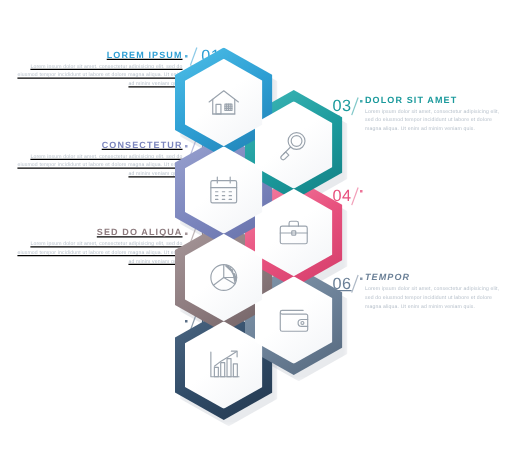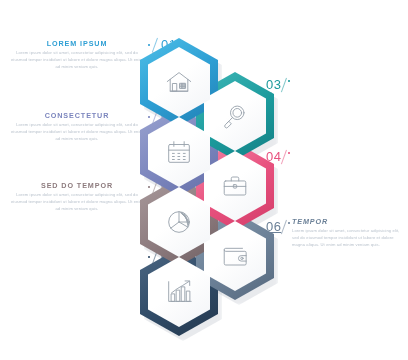--- a/index.html
+++ b/index.html
@@ -14,21 +14,21 @@
   
   .entry { position: absolute; width: 138px; }
   .entry .title {
     font-size: 7.2px; font-weight: 700; letter-spacing: 0.9px;
     white-space: nowrap; line-height: 1;
   }
   .entry .body {
     font-size: 4.1px; line-height: 1.62; color: #b9c2cc;
     margin-top: 3.2px; letter-spacing: 0.12px;
   }
-  .entry.left { text-align: center; }
+  .entry.left { text-align: right; text-decoration: underline; }
   .entry.right { text-align: left; }
 
   
   .numwrap { position: absolute; display: flex; align-items: flex-start; }
   .num {
     font-size: 13px; font-weight: 400; line-height: 1;
     letter-spacing: 0.4px;
   }
   .slash {
     width: 9px; height: 15px; position: relative;
@@ -91,41 +91,45 @@
     <span class="num">01</span>
   </div>
   <span class="lead" style="left:152px; top:52px; width:42px;"></span>
 
   <div class="numwrap" style="left:266px; top:78px; color:#1b9a9c;">
     <span class="num">03</span>
     <span class="slash"></span>
   </div>
   <span class="lead" style="left:232px; top:92px; width:40px;"></span>
   <span class="dot" style="left:288px; top:80px; color:#1b9a9c;"></span>
+  <div class="entry right" style="left:292px; top:76px; width:110px;">
+    <div class="title" style="color:#1b9a9c;">DOLOR SIT AMET</div>
+    <div class="body">Lorem ipsum dolor sit amet, consectetur adipisicing elit, sed do eiusmod tempor incididunt ut labore et dolore magna aliqua. Ut enim ad minim veniam quis.</div>
+  </div>
 
   <div class="entry left" style="left:8px; top:112px;">
     <div class="title" style="color:#7b85bd;">CONSECTETUR</div>
     <div class="body">Lorem ipsum dolor sit amet, consectetur adipisicing elit, sed do eiusmod tempor incididunt ut labore et dolore magna aliqua. Ut enim ad minim veniam quis.</div>
   </div>
   <span class="dot" style="left:148px; top:116px; color:#7b85bd;"></span>
   <div class="numwrap" style="left:152px; top:110px; color:#7b85bd;">
     <span class="slash"></span>
     <span class="num">03</span>
   </div>
   <span class="lead" style="left:152px; top:124px; width:40px;"></span>
 
   <div class="numwrap" style="left:266px; top:150px; color:#e8527f;">
     <span class="num">04</span>
     <span class="slash"></span>
   </div>
   <span class="lead" style="left:232px; top:164px; width:40px;"></span>
   <span class="dot" style="left:288px; top:152px; color:#e8527f;"></span>
 
   <div class="entry left" style="left:8px; top:182px;">
-    <div class="title" style="color:#8d7b7e;">SED DO TEMPOR</div>
+    <div class="title" style="color:#8d7b7e;">SED DO ALIQUA</div>
     <div class="body">Lorem ipsum dolor sit amet, consectetur adipisicing elit, sed do eiusmod tempor incididunt ut labore et dolore magna aliqua. Ut enim ad minim veniam quis.</div>
   </div>
   <span class="dot" style="left:148px; top:186px; color:#8d7b7e;"></span>
   <div class="numwrap" style="left:152px; top:180px; color:#8d7b7e;">
     <span class="slash"></span>
     <span class="num">05</span>
   </div>
   <span class="lead" style="left:152px; top:194px; width:40px;"></span>
 
   <div class="numwrap" style="left:266px; top:220px; color:#6b8097;text-decoration:underline;">

